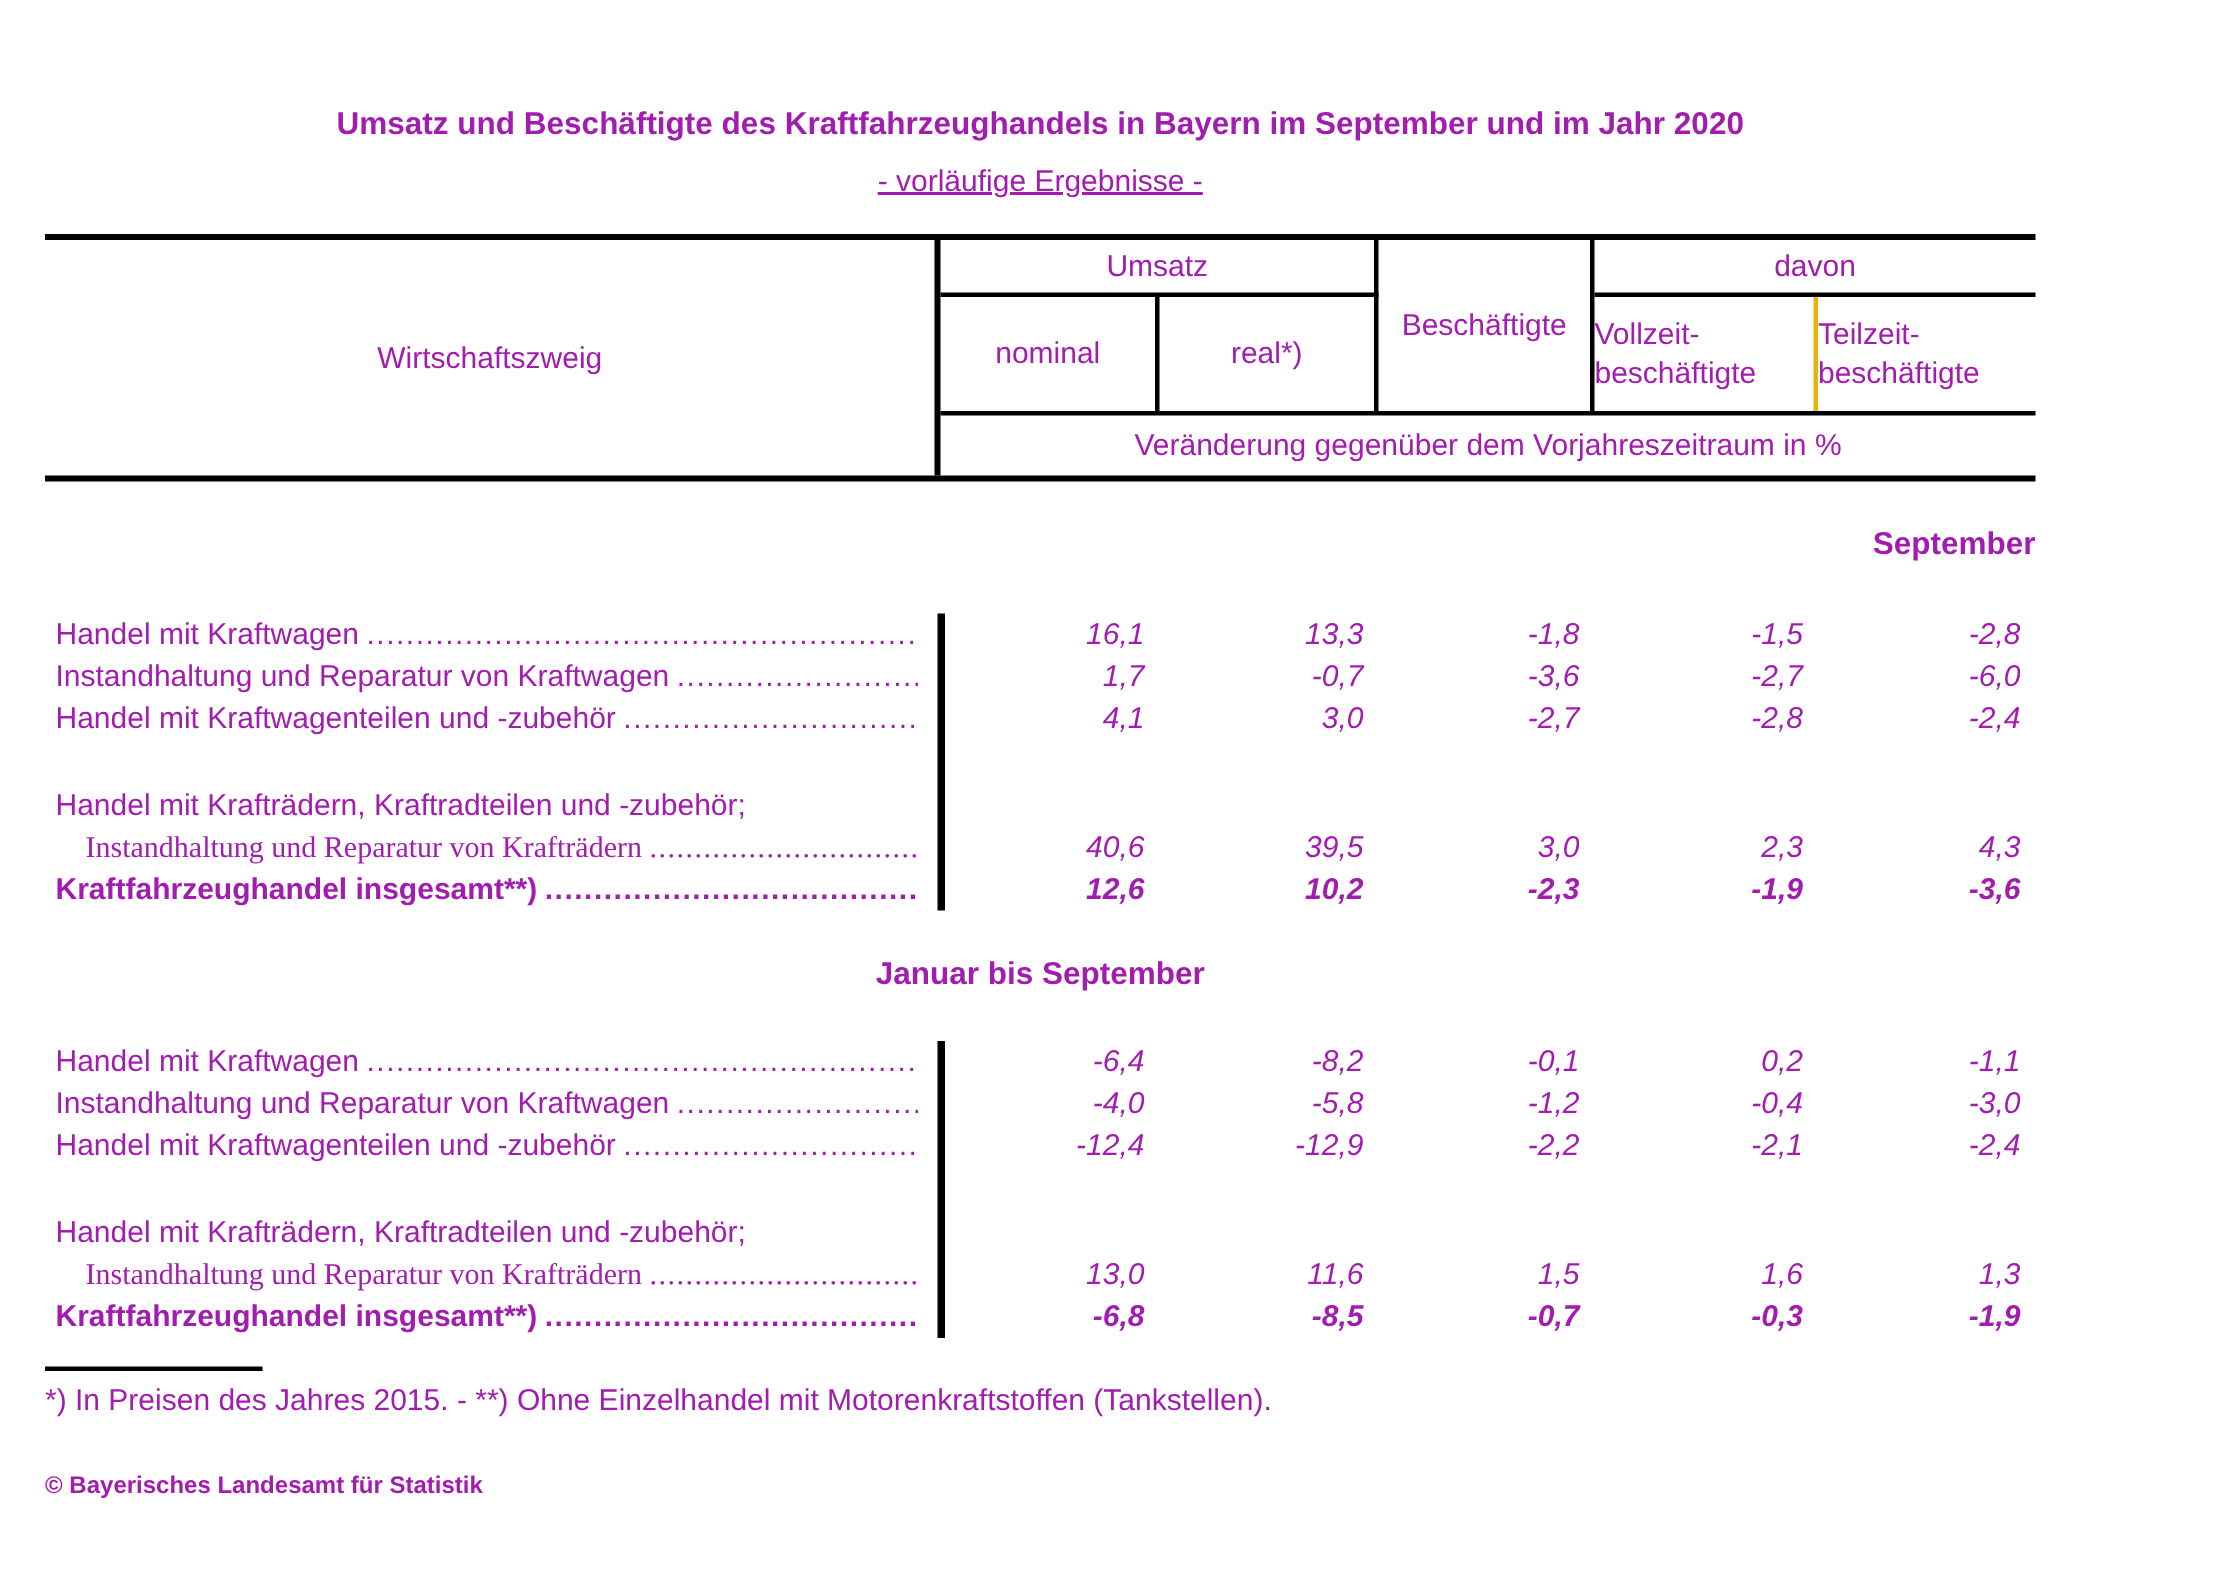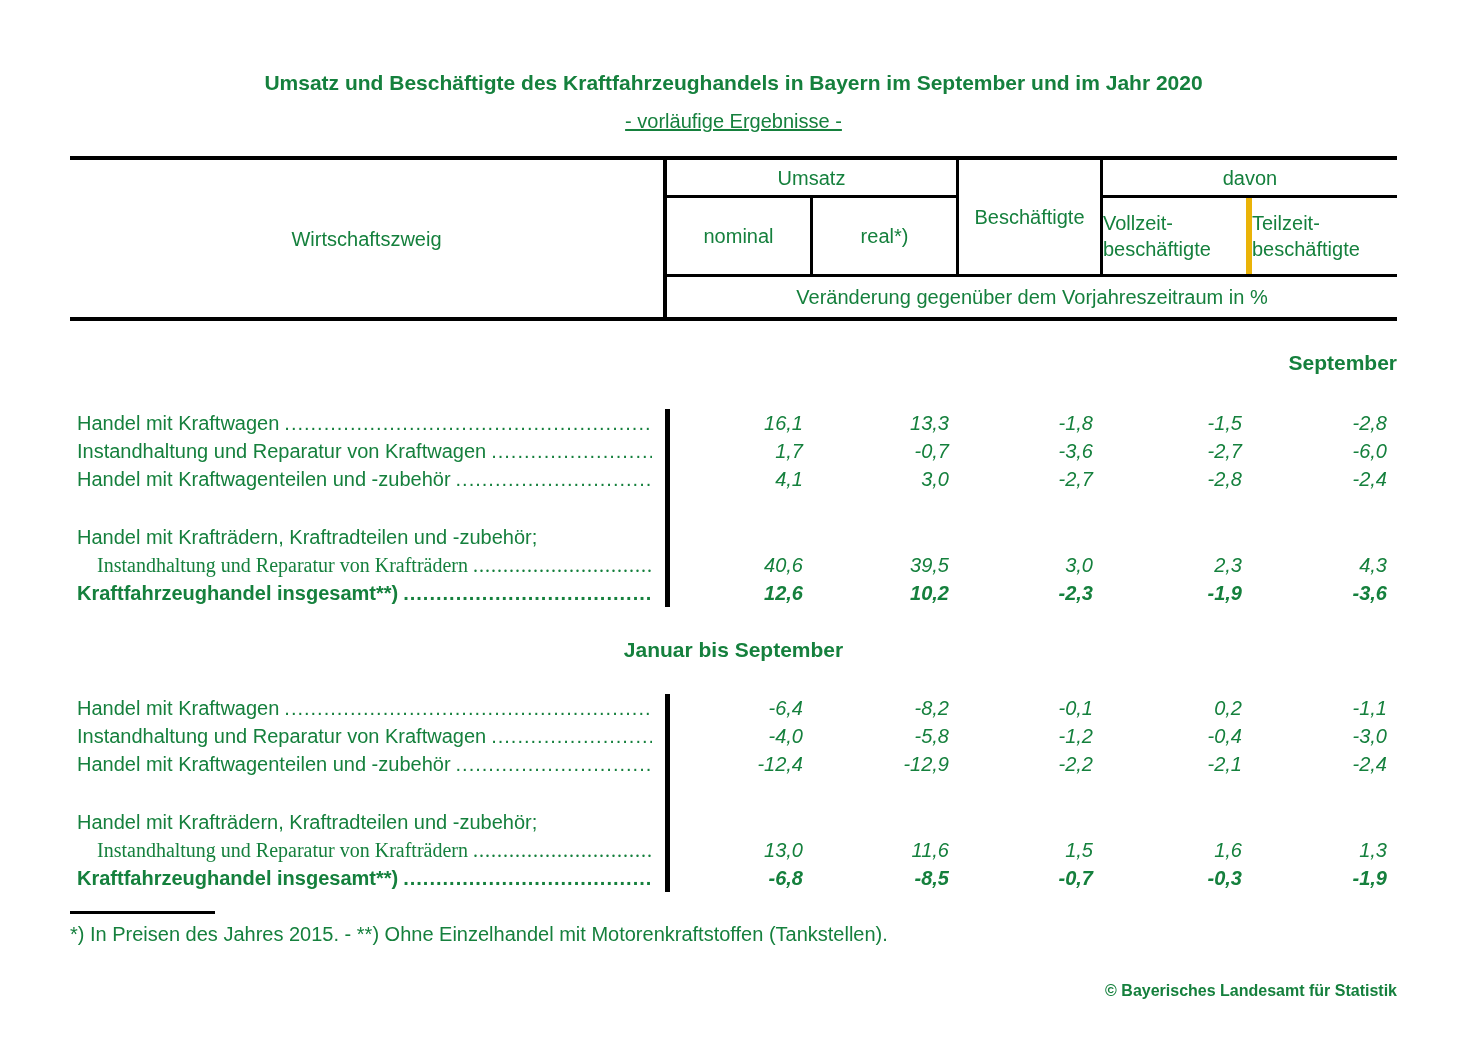--- a/index.html
+++ b/index.html
@@ -1,23 +1,23 @@
 <!DOCTYPE html>
 <html><head>
 <meta charset="utf-8">
 <style>
   * { margin:0; padding:0; box-sizing:border-box; }
   html,body { background:#fff; }
   .page {
     position:relative;
     width:1475px; height:1043px;
-    background:#fff; color:#15803d;
+    background:#fff; color:#a21caf;
     font-family:"Liberation Sans", sans-serif;
     font-size:20px;
-    padding-left:70px;
+    padding-left:30px;
     overflow:hidden;
   }
   .doc-title {
     margin-top:72px;
     width:1327px;
     text-align:center;
     font-weight:bold;
     font-size:21px;
     line-height:22px;
   }
@@ -42,21 +42,21 @@
   .hcell {
     display:flex; align-items:center; justify-content:center;
     text-align:left; line-height:26px;
   }
   .c-wirt  { grid-row:1/4; grid-column:1; border-right:4px solid #000; }
   .c-umsatz{ grid-row:1; grid-column:2/4; border-bottom:3px solid #000; border-right:3px solid #000; }
   .c-besch { grid-row:1/3; grid-column:4; border-right:3px solid #000; }
   .c-davon { grid-row:1; grid-column:5/7; border-bottom:3px solid #000; }
   .c-nom   { grid-row:2; grid-column:2; border-right:3px solid #000; }
   .c-real  { grid-row:2; grid-column:3; border-right:3px solid #000; }
-  .c-voll  { grid-row:2; grid-column:5; border-right:6px solid #eab308; }
+  .c-voll  { grid-row:2; grid-column:5; border-right:3px solid #eab308; }
   .c-teil  { grid-row:2; grid-column:6; }
   .c-change{ grid-row:3; grid-column:2/7; border-top:3px solid #000; }
   
   .section-title {
     width:1327px;
     text-align:center;
     font-weight:bold;
     font-size:21px;
     line-height:21px;
   }
@@ -99,21 +99,21 @@
     padding-right:10px;
     line-height:28px;
   }
   .total { font-weight:bold; }
   .total .num { font-weight:bold; }
   
   .footnote-rule { margin-top:19px; width:145px; height:3px; background:#000; }
   .footnote { margin-top:9px; line-height:22px; font-size:20px; }
   .copyright {
     margin-top:36px; width:1327px;
-    text-align:right; font-weight:bold; font-size:16px; line-height:20px;
+    font-weight:bold; font-size:16px; line-height:20px;
   }
 </style>
 </head>
 <body>
 
 <div class="page">
 
   <div class="doc-title">Umsatz und Beschäftigte des Kraftfahrzeughandels in Bayern im September und im Jahr 2020</div>
   <div class="doc-subtitle">- vorläufige Ergebnisse -</div>
 

